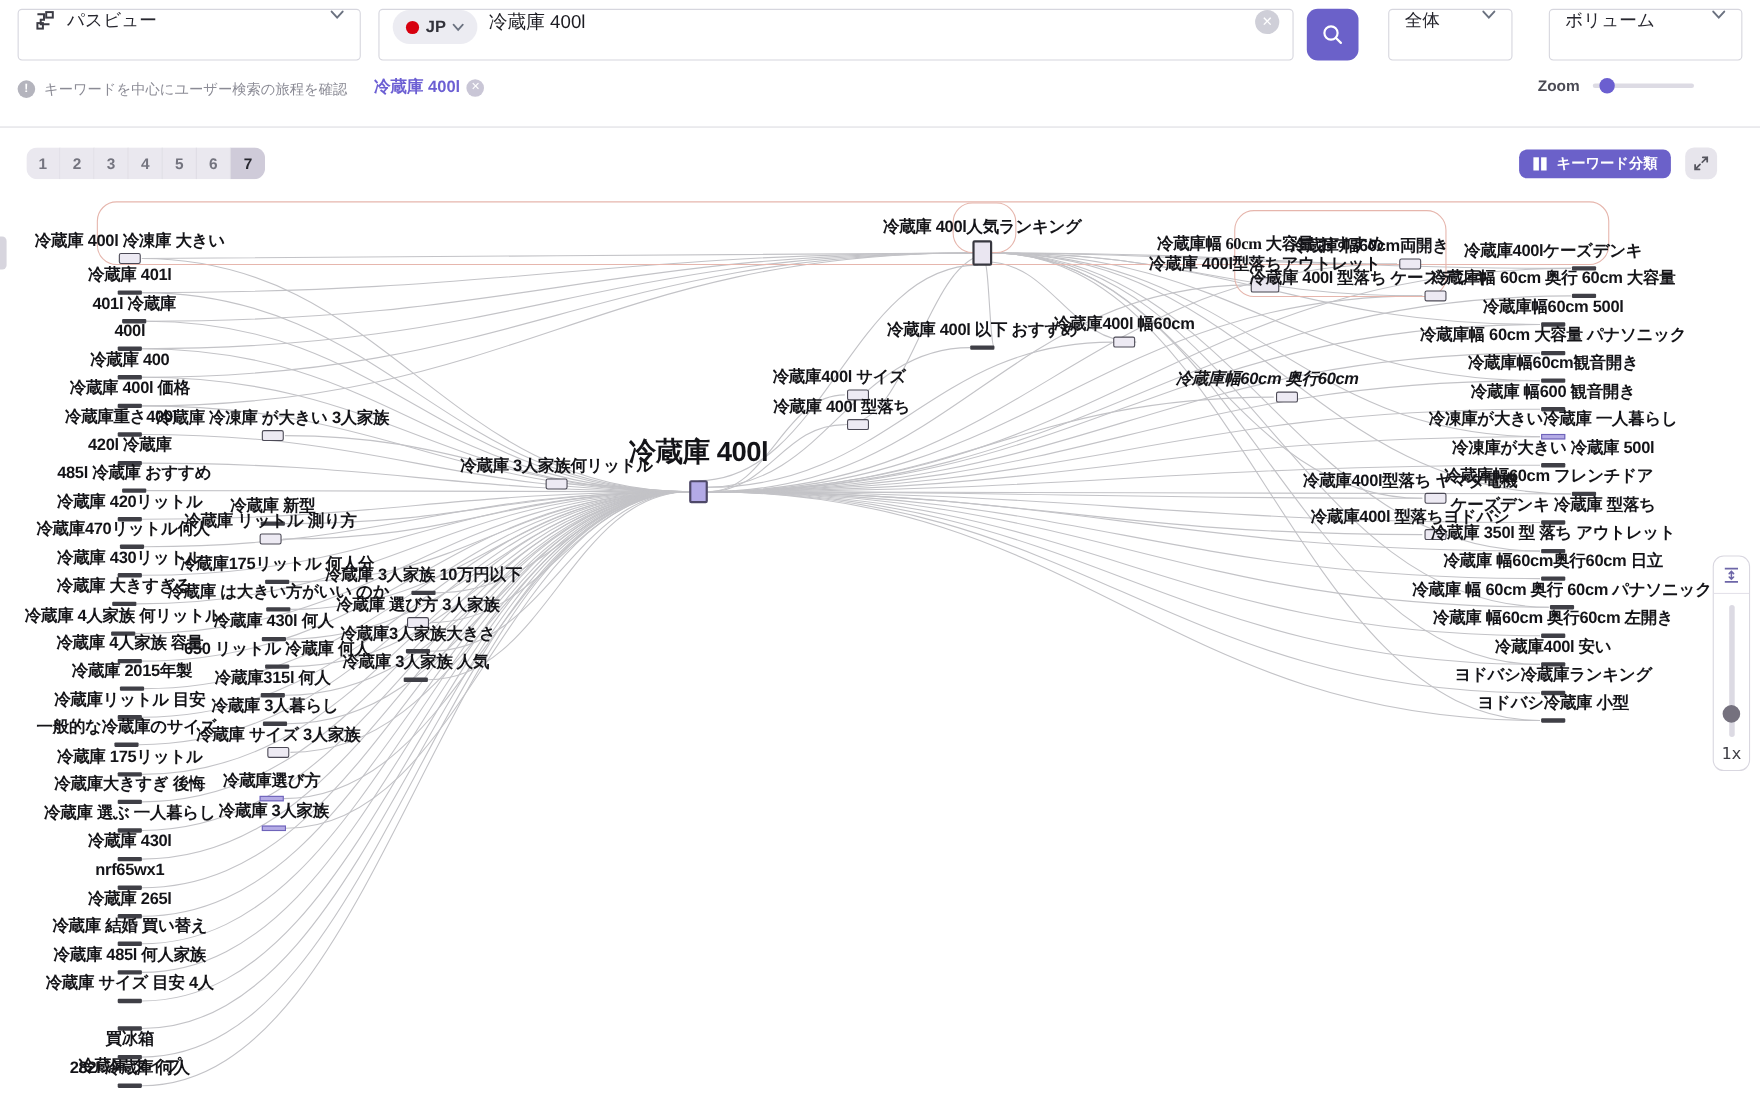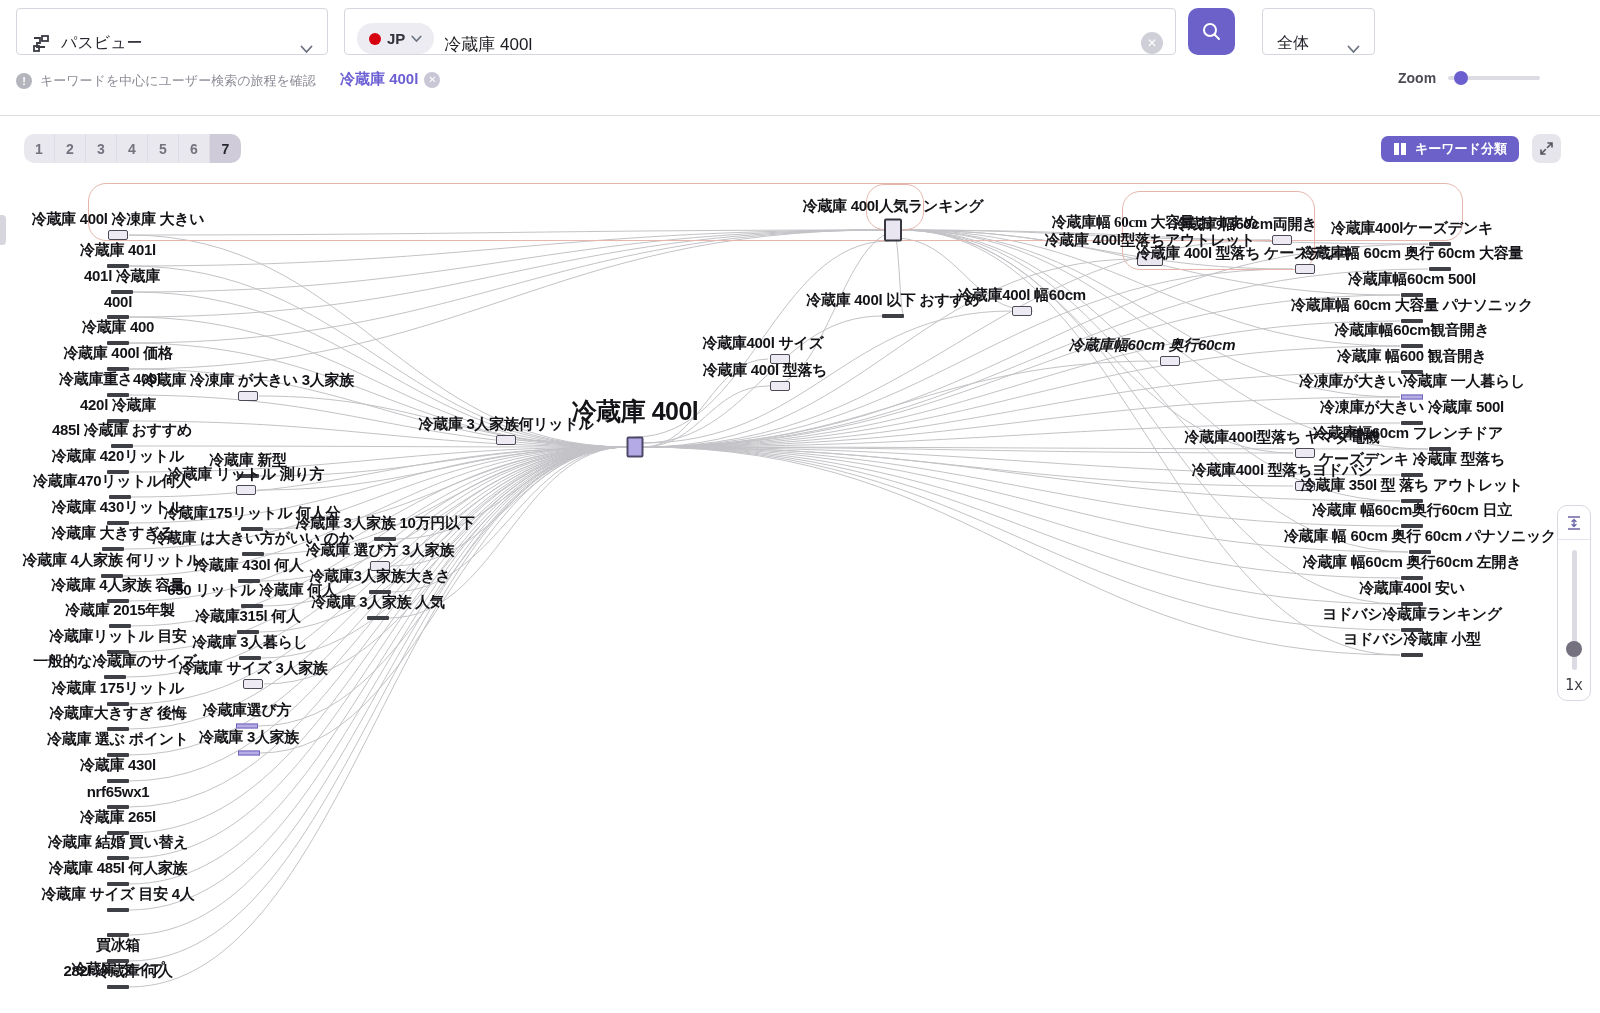--- a/index.html
+++ b/index.html
@@ -20,21 +20,21 @@
   .m-boxl { width:26px; height:14px; background:#e9e6f0; border:1.5px solid #47454f; border-radius:2px; }
   .m-bigp { width:17px; height:21px; background:#b3aae6; border:2px solid #4e4868; border-radius:2px; }
   .m-bigl { width:18px; height:23px; background:#eae6f1; border:2px solid #37373f; border-radius:2px; }
   .left-tab { position:absolute; left:-4px; top:215px; width:10px; height:30px;
               background:#d7d5de; border-radius:4px; }
 
   
   header { position:absolute; left:0; top:0; width:1600px; height:116px; background:#fff;
            border-bottom:1px solid #dcdce2; z-index:20; }
   .ctl { position:absolute; background:#fff; border:1px solid #d6d6de; border-radius:4px;
-         display:flex; align-items:flex-end; font-size:16px; color:#26262e; }
+         display:flex; align-items:flex-start; font-size:16px; color:#26262e; }
   .view-select { left:16px; top:8px; width:312px; height:47px; padding:0 14px; gap:10px; }
   .view-select .grow, .dd .grow { flex:1; }
   .search-wrap { left:344px; top:8px; width:832px; height:47px; padding:0 12px; gap:10px; }
   .jp-pill { display:flex; align-items:center; gap:6px; background:#ececf2; border-radius:999px;
              height:31px; padding:0 12px; font-size:15px; font-weight:700; color:#33333b; }
   .jp-dot { width:12px; height:12px; border-radius:50%; background:#d7000f; }
   .search-input { flex:1; border:none; outline:none; font-size:17px; color:#1c1c22;
                   font-family:inherit; background:transparent; }
   .clear-btn { width:22px; height:22px; border-radius:50%; background:#cfcfd8; color:#fff;
                display:flex; align-items:center; justify-content:center; font-size:12px;
@@ -252,21 +252,21 @@
       <div class="kw" style="left: 253px; top: 668px;">冷蔵庫 サイズ 3人家族</div>
       <div class="marker m-box" style="left: 253px; top: 684px;"></div>
       <div class="kw" style="left: 118px; top: 688px;">冷蔵庫 175リットル</div>
       <div class="marker m-bar" style="left: 118px; top: 704px;"></div>
       <div class="kw" style="left: 247px; top: 710px;">冷蔵庫選び方</div>
       <div class="marker m-pbar" style="left: 247px; top: 726px;"></div>
       <div class="kw" style="left: 118px; top: 713px;">冷蔵庫大きすぎ 後悔</div>
       <div class="marker m-bar" style="left: 118px; top: 729px;"></div>
       <div class="kw" style="left: 249px; top: 737px;">冷蔵庫 3人家族</div>
       <div class="marker m-pbar" style="left: 249px; top: 753px;"></div>
-      <div class="kw" style="left: 118px; top: 739px;">冷蔵庫 選ぶ ポイント</div>
+      <div class="kw" style="left: 118px; top: 739px;">冷蔵庫 選ぶ 一人暮らし</div>
       <div class="marker m-bar" style="left: 118px; top: 755px;"></div>
       <div class="kw" style="left: 118px; top: 765px;">冷蔵庫 430l</div>
       <div class="marker m-bar" style="left: 118px; top: 781px;"></div>
       <div class="kw" style="left: 118px; top: 791px;">nrf65wx1</div>
       <div class="marker m-bar" style="left: 118px; top: 807px;"></div>
       <div class="kw" style="left: 118px; top: 817px;">冷蔵庫 265l</div>
       <div class="marker m-bar" style="left: 118px; top: 833px;"></div>
       <div class="kw" style="left: 118px; top: 842px;">冷蔵庫 結婚 買い替え</div>
       <div class="marker m-bar" style="left: 118px; top: 858px;"></div>
       <div class="kw" style="left: 118px; top: 868px;">冷蔵庫 485l 何人家族</div>
@@ -383,20 +383,26 @@
       </svg>
     </button>
 
     <div class="ctl dd dd-scope">
       <span class="grow">全体</span>
       <svg width="13" height="9" viewBox="0 0 13 9">
         <path d="M1.5 1.5 L6.5 7 L11.5 1.5" fill="none" stroke="#6b7280" stroke-width="1.8" stroke-linecap="round"></path>
       </svg>
     </div>
 
+    <div class="ctl dd dd-metric">
+      <span class="grow">ボリューム</span>
+      <svg width="13" height="9" viewBox="0 0 13 9">
+        <path d="M1.5 1.5 L6.5 7 L11.5 1.5" fill="none" stroke="#6b7280" stroke-width="1.8" stroke-linecap="round"></path>
+      </svg>
+    </div>
 
     <div class="subrow">
       <div class="hint">
         <span class="info-dot">!</span>
         <span>キーワードを中心にユーザー検索の旅程を確認</span>
       </div>
       <div class="kw-tag">
         <span>冷蔵庫 400l</span>
         <span class="tag-x">✕</span>
       </div>

